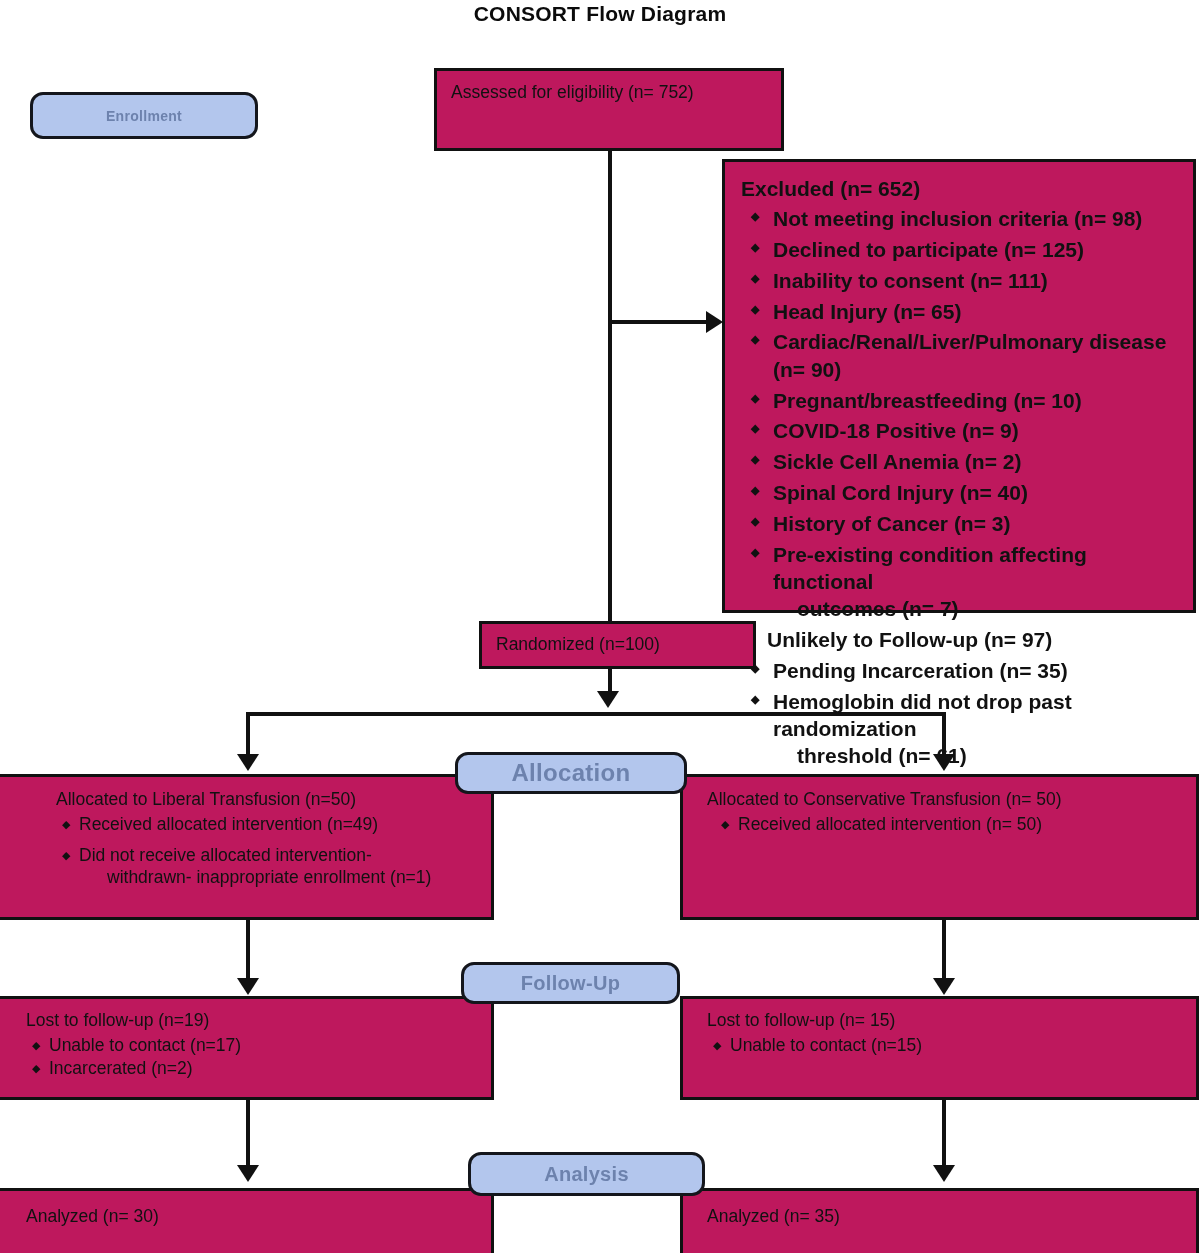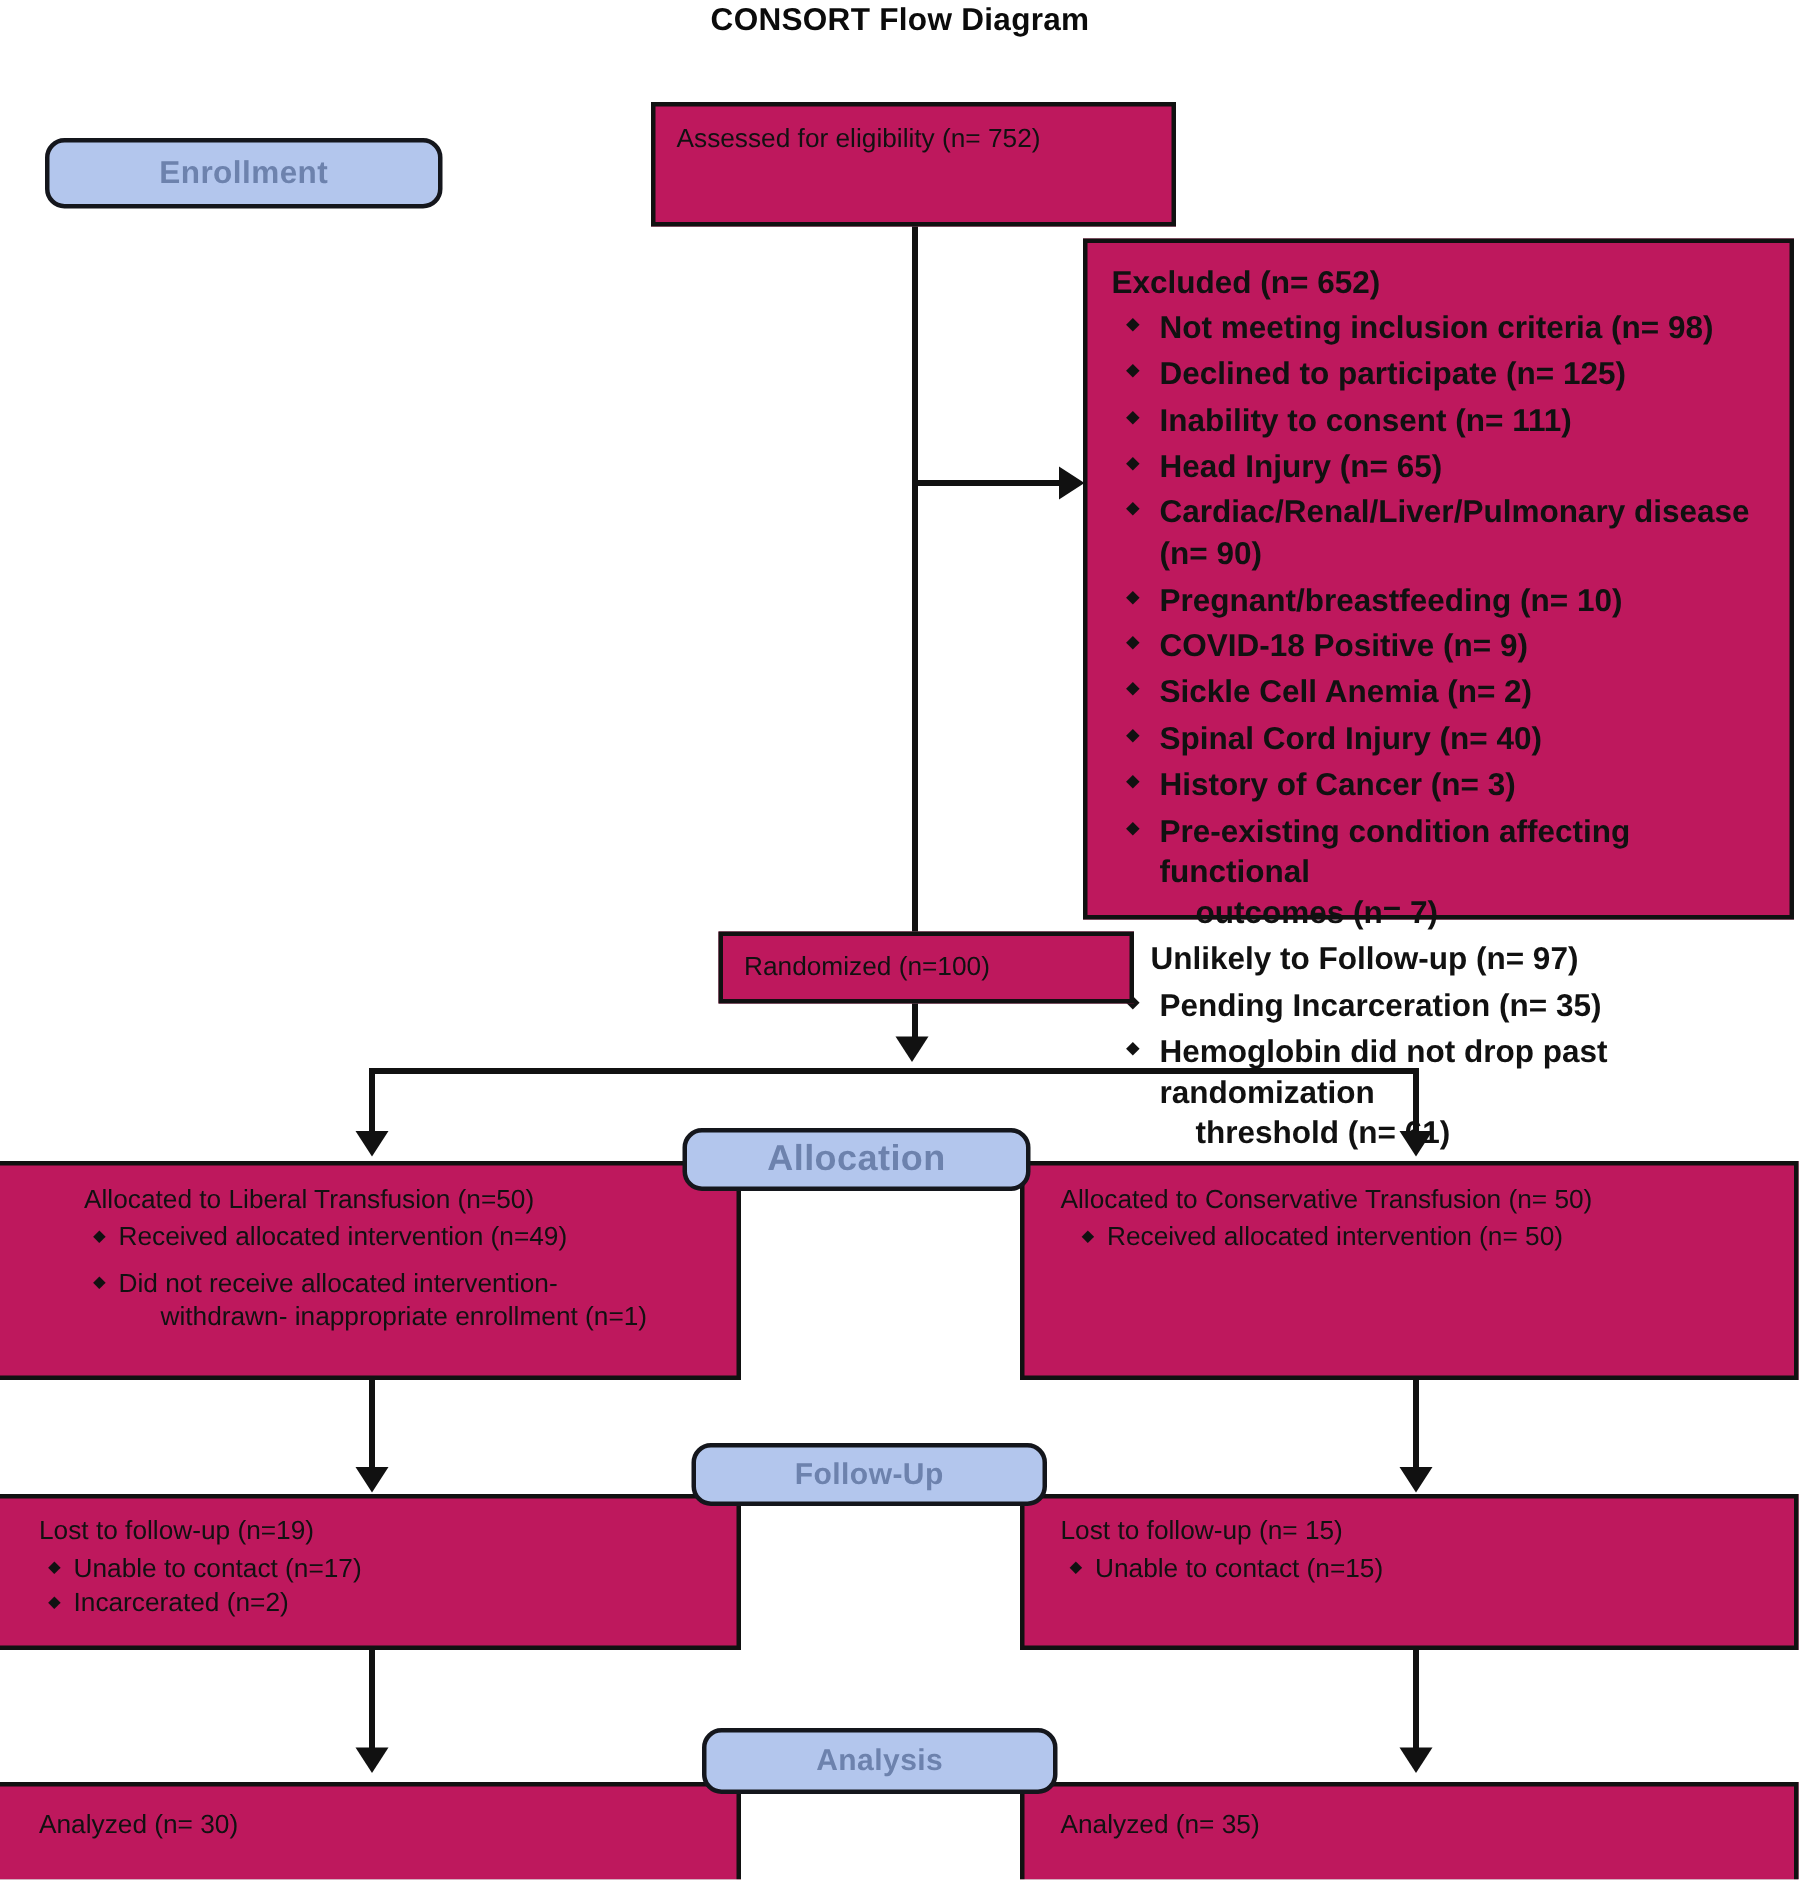--- a/index.html
+++ b/index.html
@@ -129,21 +129,21 @@
   .indent-more li { padding-left: 31px !important; }
   .indent-more li:before { left: 14px !important; }
 </style>
 </head>
 <body>
 
 <div id="page">
 
   <div class="title">CONSORT Flow Diagram</div>
 
-  <div class="pill" id="pill-enrollment" style="left:30px; top:92px; width:265px; height:47px; font-size:21px;">
+  <div class="pill" id="pill-enrollment" style="left:30px; top:92px; width:228px; height:47px; font-size:14px;">
     <span>Enrollment</span>
   </div>
 
   <div class="box" id="assessed-box" style="left:434px; top:68px; width:350px; height:83px;">
     <div class="inner">
       <div class="lead">Assessed for eligibility (n= 752)</div>
     </div>
   </div>
 
   <div class="vline" style="left:608px; top:151px; height:470px;"></div>
@@ -217,21 +217,21 @@
         <li>Received allocated intervention (n= 50)</li>
       </ul>
     </div>
   </div>
 
   <div class="vline" style="left:246px; top:920px; height:62px;"></div>
   <div class="arrow-down" style="left:237px; top:978px;"></div>
   <div class="vline" style="left:942px; top:920px; height:62px;"></div>
   <div class="arrow-down" style="left:933px; top:978px;"></div>
 
-  <div class="pill" id="pill-followup" style="left:461px; top:962px; width:237px; height:42px; font-size:20px;">
+  <div class="pill" id="pill-followup" style="left:461px; top:962px; width:219px; height:42px; font-size:20px;">
     <span>Follow-Up</span>
   </div>
 
   <div class="box" id="follow-left" style="left:-3px; top:996px; width:497px; height:104px;">
     <div class="inner" style="padding:10px 10px 8px 26px;">
       <div class="lead">Lost to follow-up (n=19)</div>
       <ul class="bullets compact">
         <li>Unable to contact (n=17)</li>
         <li>Incarcerated (n=2)</li>
       </ul>

